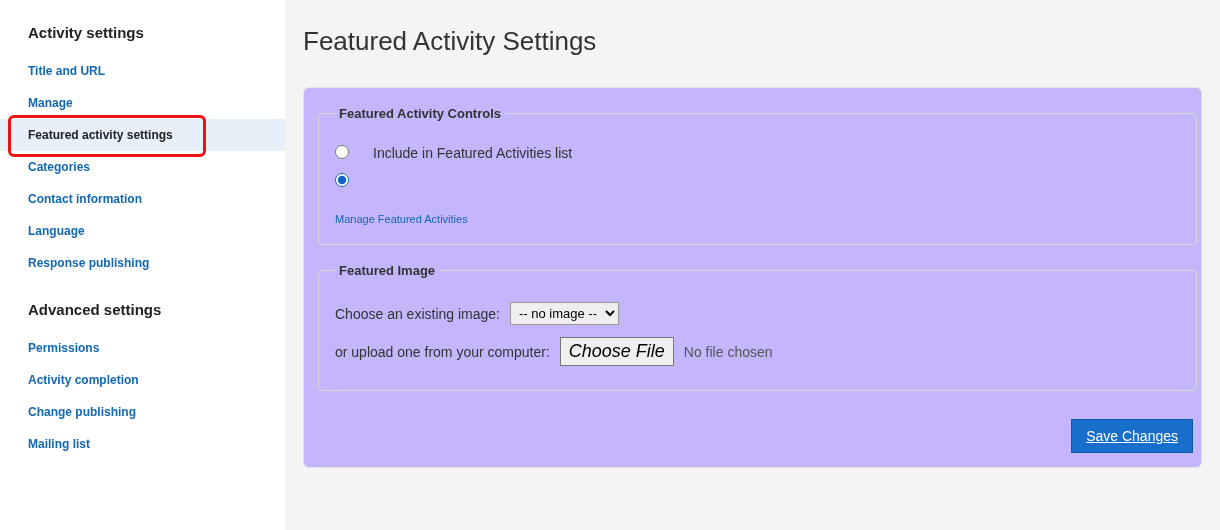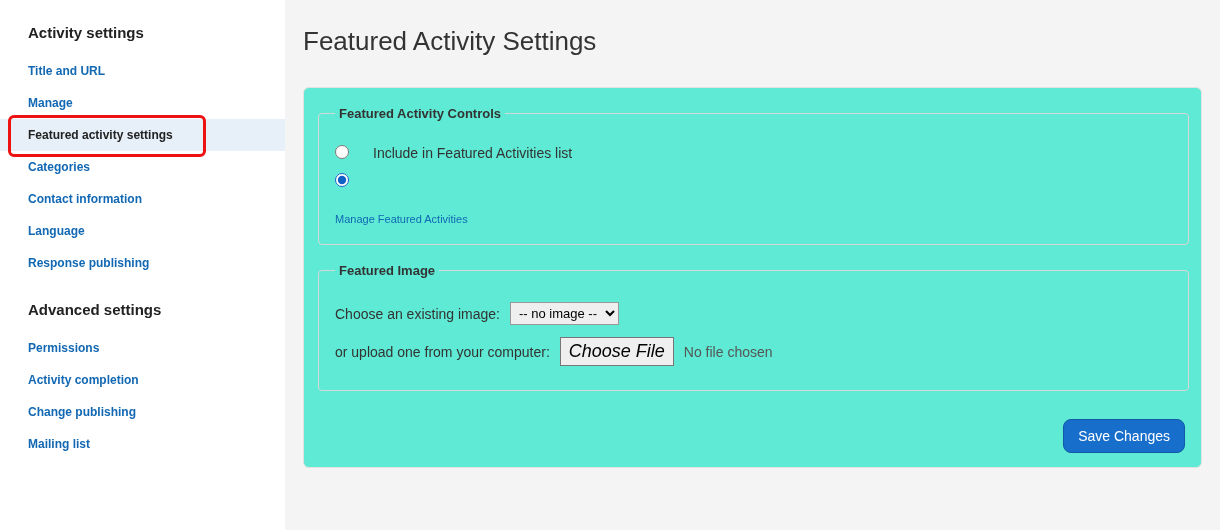--- a/index.html
+++ b/index.html
@@ -61,24 +61,24 @@
       padding: 20px 18px 14px 18px;
       position: relative;
     }
     .page-title {
       font-size: 26px;
       font-weight: 400;
       color: #333;
       margin: 6px 0 30px 0;
     }
     .panel {
-      background: #5eead4;
+      background: #c4b5fd;
       border: 1px solid #e2e2e2;
       border-radius: 6px;
-      padding: 18px 12px 14px 14px;
+      padding: 18px 4px 14px 14px;
       margin-bottom: 18px;
     }
     fieldset {
       border: 1px solid #d7d7d7;
       border-radius: 4px;
       padding: 18px 16px 18px 16px;
       margin-bottom: 18px;
     }
     legend {
       font-weight: 600;
@@ -135,23 +135,24 @@
       display: flex;
       justify-content: flex-end;
       padding: 10px 4px 0 0;
     }
     .save-btn {
       background: #176ecb;
       border: 1px solid #1158a6;
       color: #fff;
       font-size: 14px;
       padding: 8px 14px;
-      border-radius: 8px;
+      border-radius: 0;
       cursor: pointer;
       font-family: inherit;
+      text-decoration: underline;
     }
   </style>
 </head>
 <body>
 
 <div class="layout">
   <nav class="sidebar">
     <div class="side-section-title">Activity settings</div>
 
     <a class="side-item">Title and URL</a>

